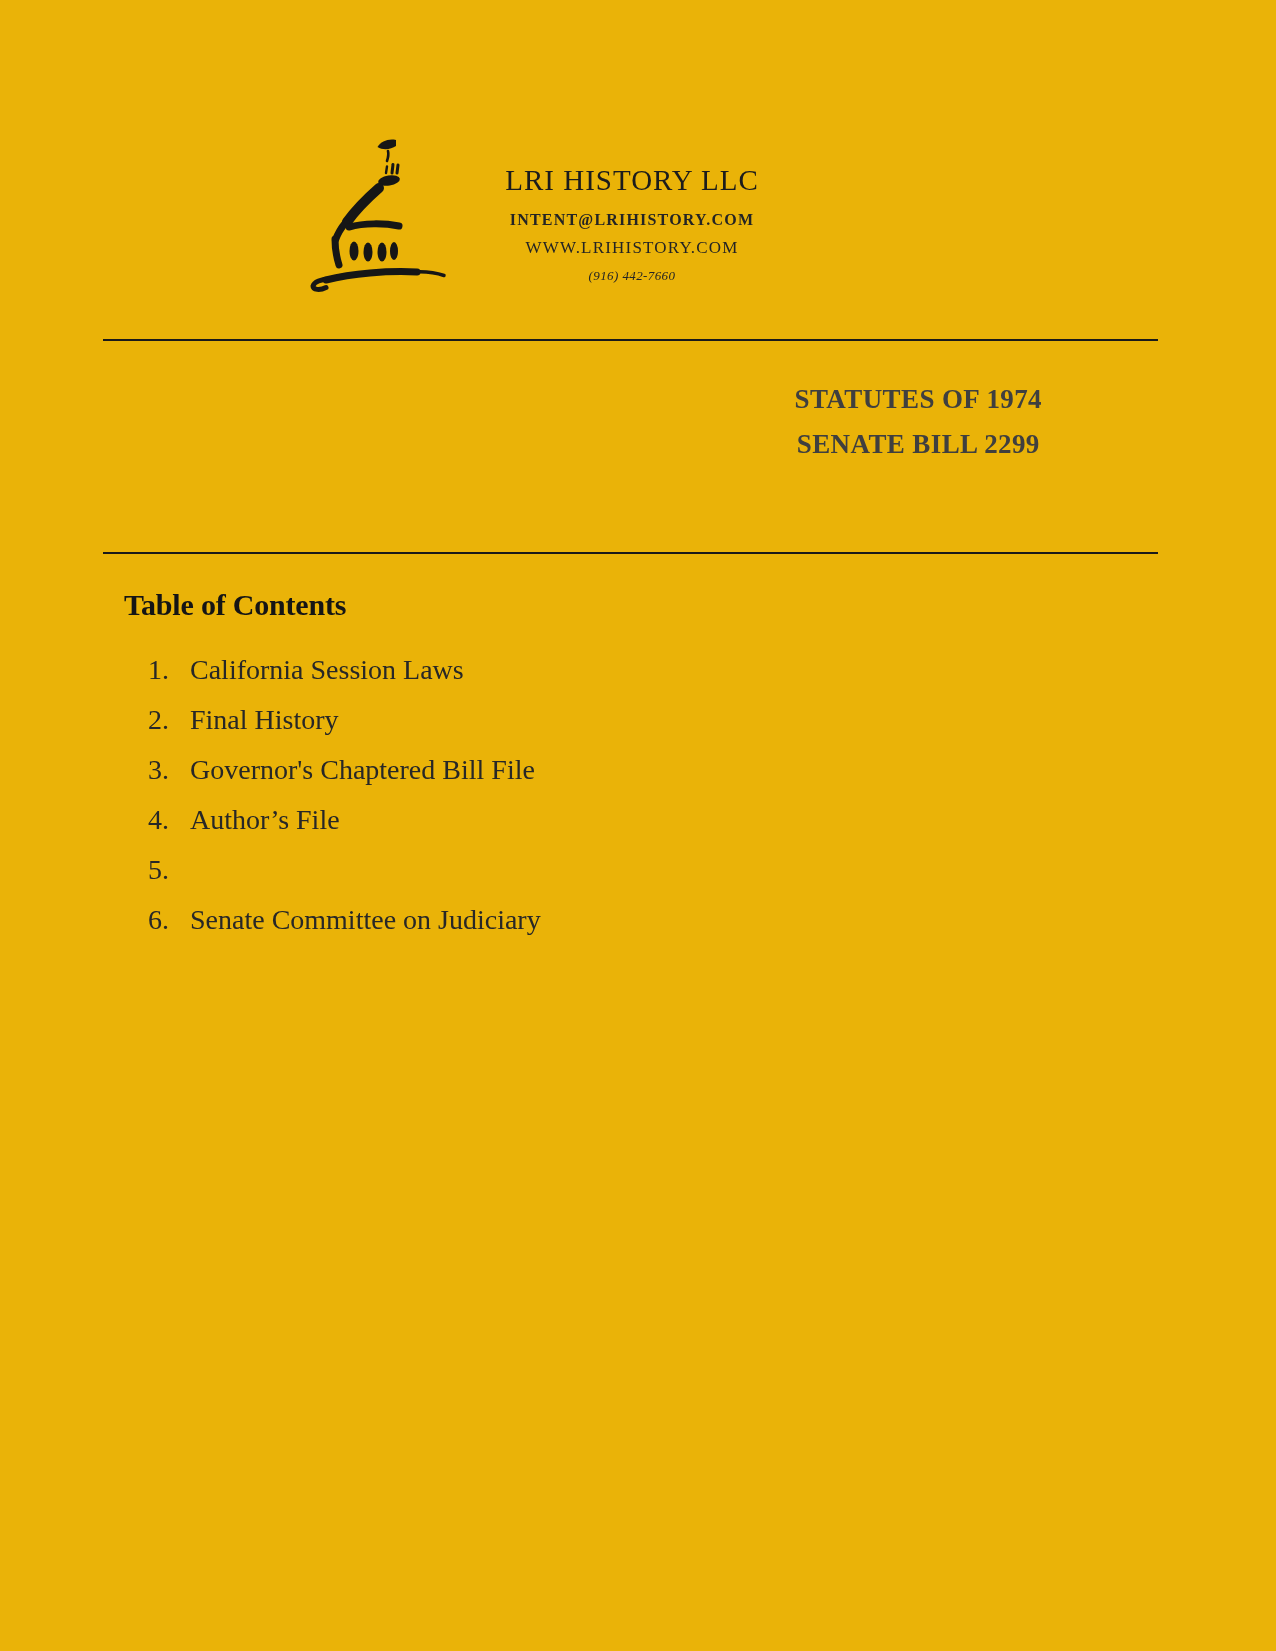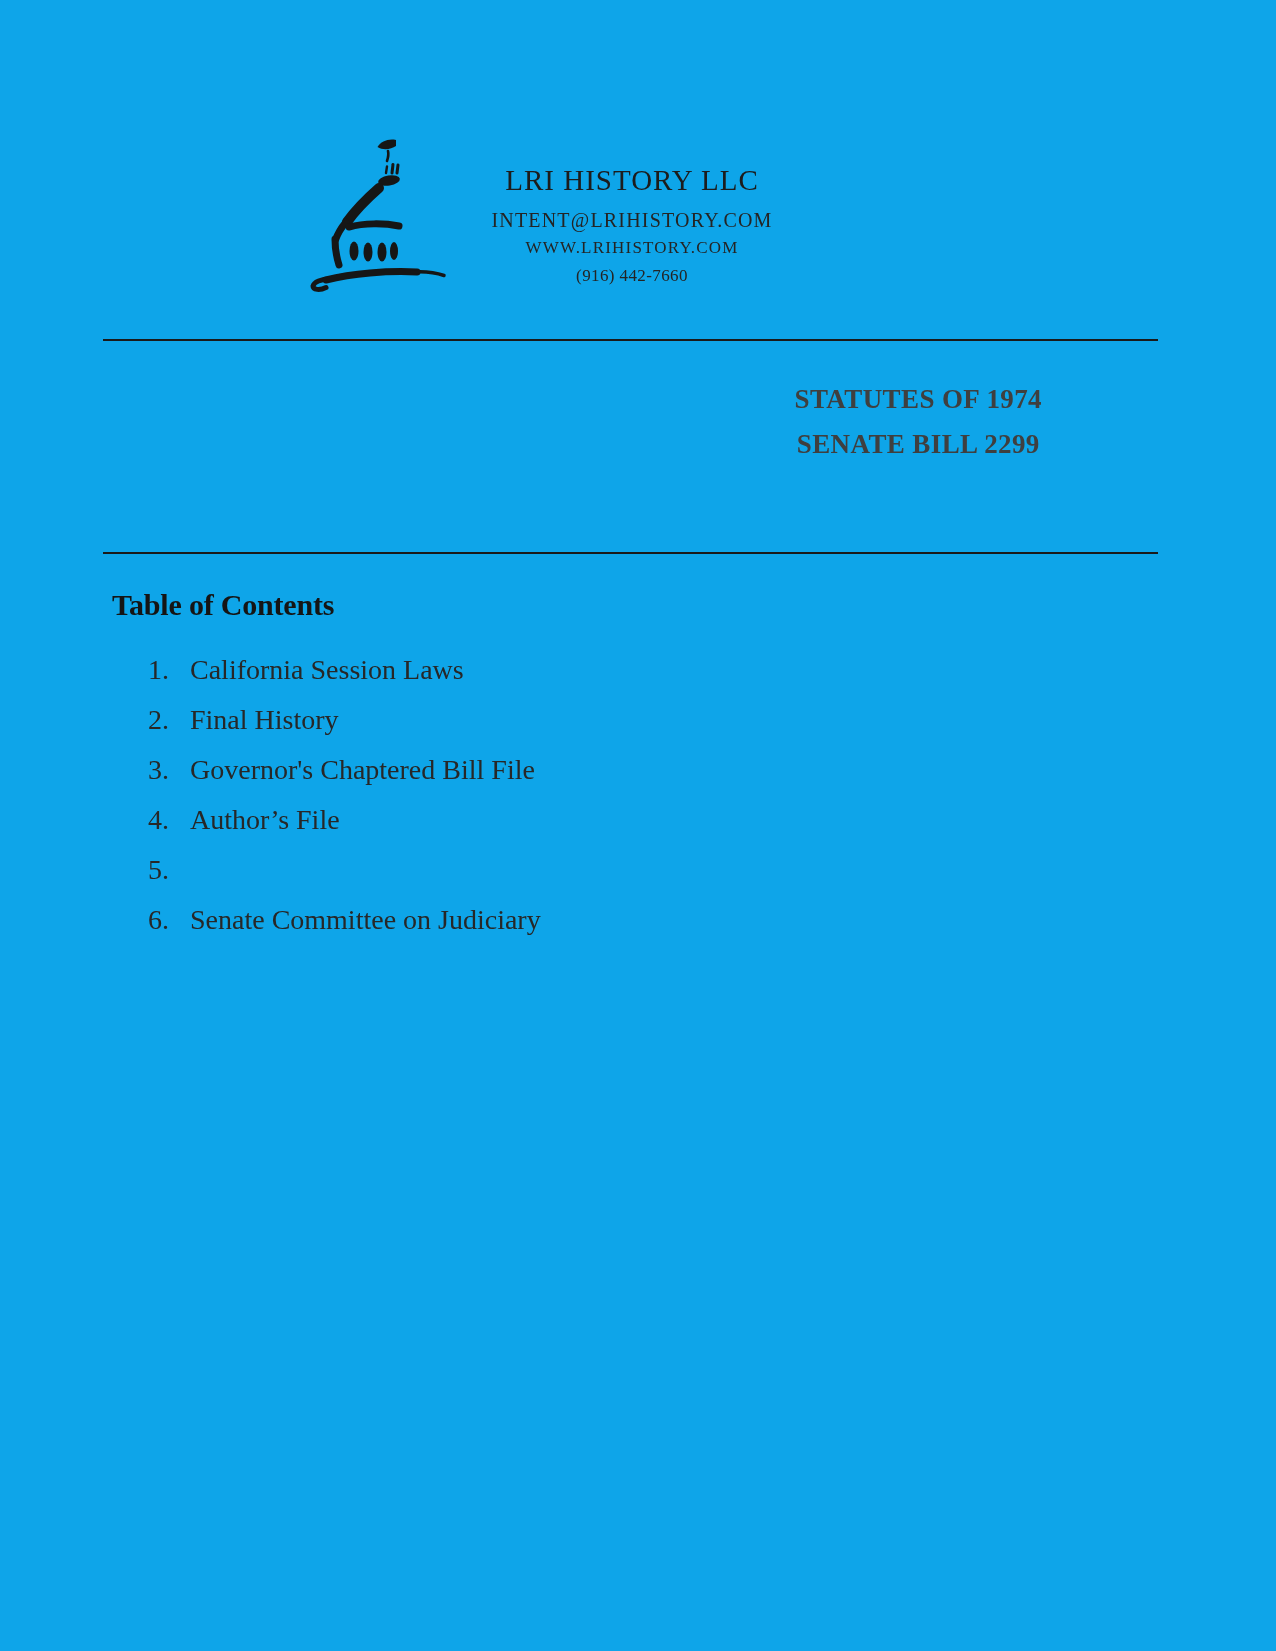--- a/index.html
+++ b/index.html
@@ -4,21 +4,21 @@
 <style>
   html, body {
     margin: 0;
     padding: 0;
     background: #ffffff;
   }
   .page {
     position: relative;
     width: 1276px;
     height: 1651px;
-    background: #0ea5e9;
+    background: #eab308;
     font-family: "Liberation Serif", "DejaVu Serif", serif;
     color: #1f1f1f;
     overflow: hidden;
   }
 
   
   .logo {
     position: absolute;
     left: 292px;
     top: 127px;
@@ -41,38 +41,40 @@
   }
   .company-name {
     top: 164px;
     font-size: 29px;
     line-height: 32px;
     letter-spacing: 1px;
     color: #1c1c1c;
   }
   .company-email {
     top: 206px;
-    font-size: 20px;
+    font-size: 16px;
     line-height: 28px;
     letter-spacing: 1.2px;
     color: #242424;
+    font-weight: bold;
   }
   .company-web {
     top: 234px;
     font-size: 17px;
     line-height: 28px;
     letter-spacing: 1.2px;
     color: #242424;
   }
   .company-phone {
     top: 262px;
-    font-size: 17px;
+    font-size: 13px;
     line-height: 28px;
     letter-spacing: 0.4px;
     color: #242424;
+    font-style: italic;
   }
 
   
   .rule {
     position: absolute;
     left: 103px;
     width: 1055px;
     height: 2px;
     background: #1a1a1a;
   }
@@ -89,21 +91,21 @@
     font-size: 27px;
     line-height: 45px;
     letter-spacing: 0.4px;
     color: #3f3f3f;
   }
   .reference .ref-line { white-space: pre; }
 
   
   .toc-heading {
     position: absolute;
-    left: 112px;
+    left: 124px;
     top: 590px;
     font-weight: bold;
     font-size: 30px;
     line-height: 30px;
     letter-spacing: -0.2px;
     color: #151515;
   }
   .toc-list {
     position: absolute;
     left: 148px;

